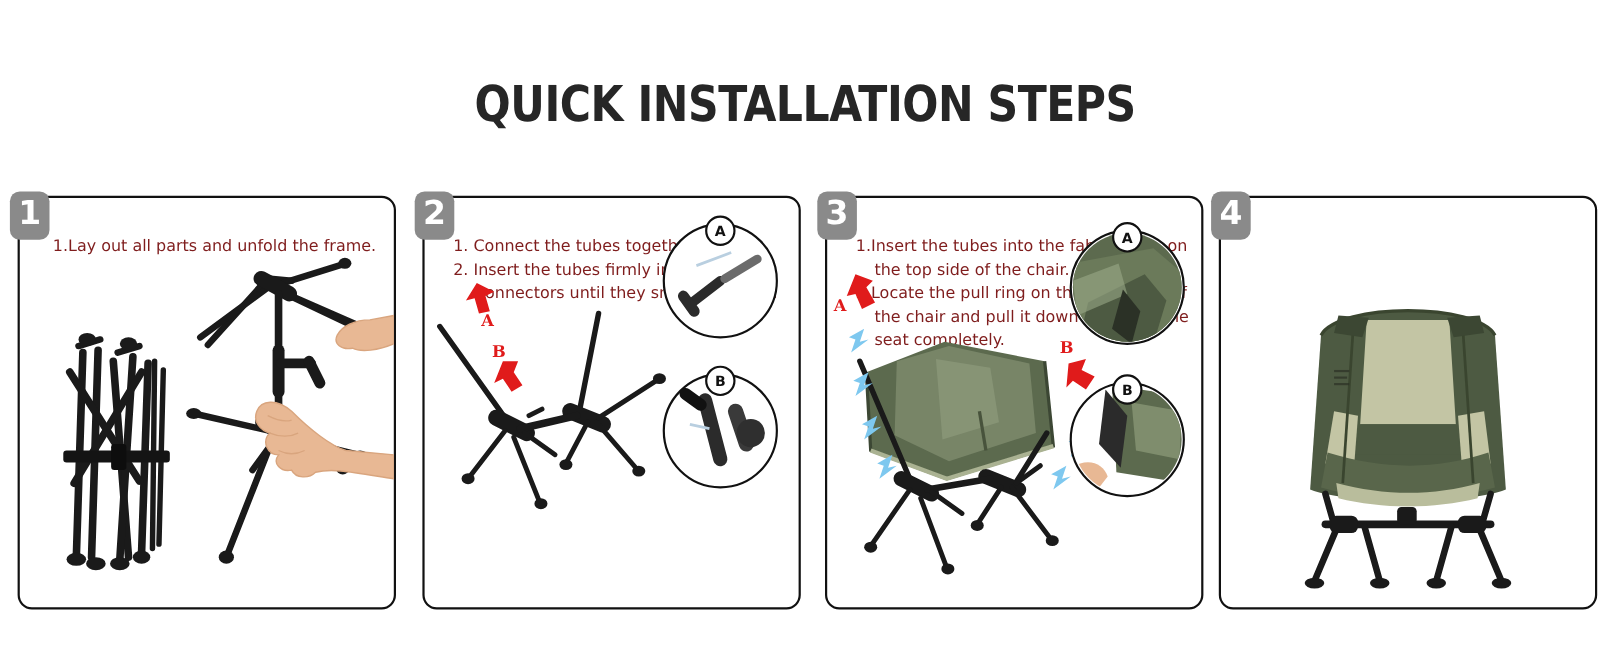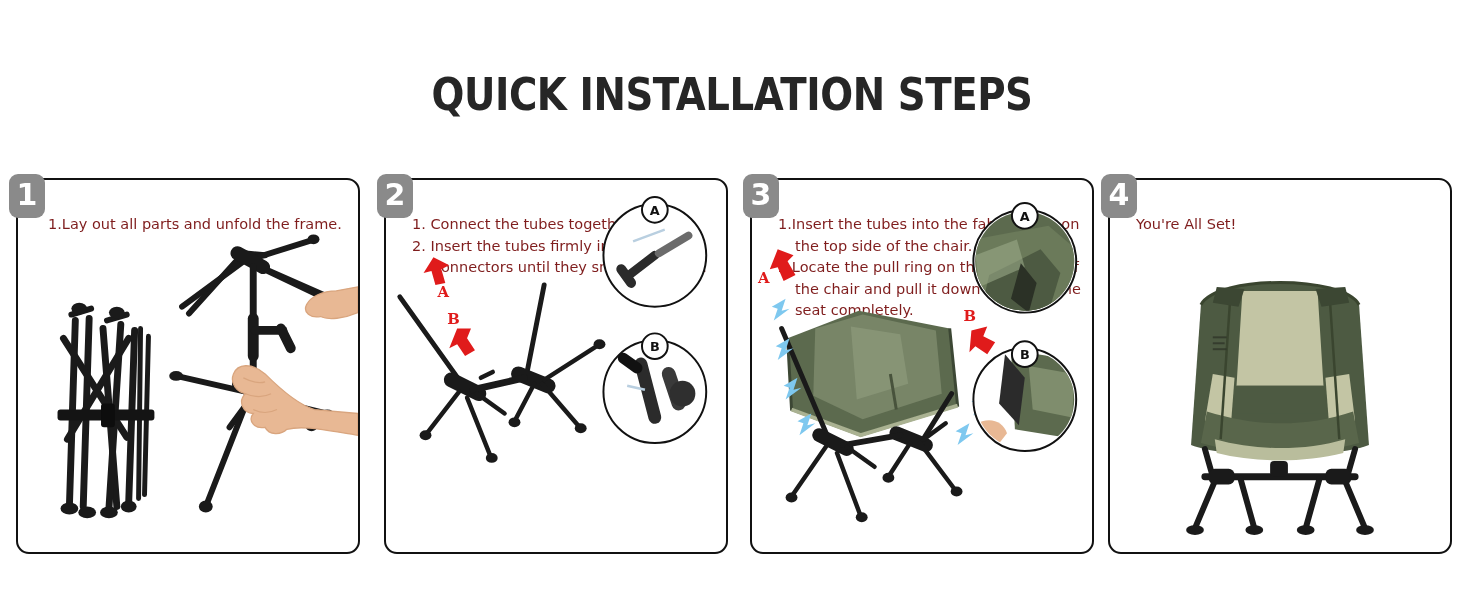--- a/index.html
+++ b/index.html
@@ -305,23 +305,20 @@
           </g>
           <circle cx="276" cy="176" r="13" fill="#fff" stroke="#111" stroke-width="2"></circle>
           <text class="clbl" x="276" y="181" text-anchor="middle">B</text>
         </g>
       </svg>
     </div>
   </div>
 
   <div class="panel p4">
     <div class="badge">4</div>
-    <div class="steptext">
-      <span class="li plain">You're All Set!</span>
-    </div>
     <div class="art">
       <svg viewBox="0 0 344 376">
 
         <path d="M92 126 C108 96 236 96 252 126 L262 268 C226 282 118 282 82 268 Z" fill="#4d5a42"></path>
         <path d="M122 114 L222 114 L232 262 C200 272 144 272 112 262 Z" fill="#4d5a42"></path>
 
         <path d="M134 112 L210 112 L216 208 L128 208 Z" fill="#c3c5a4"></path>
         <path d="M128 208 L216 208 L220 236 L124 236 Z" fill="#4d5a42"></path>
 
         <path d="M104 196 L126 200 L122 252 L96 244 Z" fill="#c3c5a4"></path>

